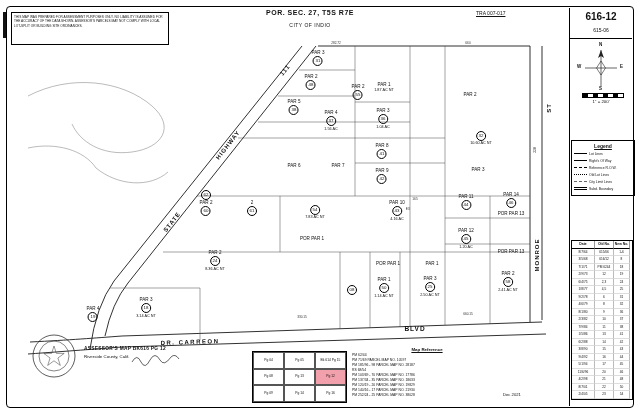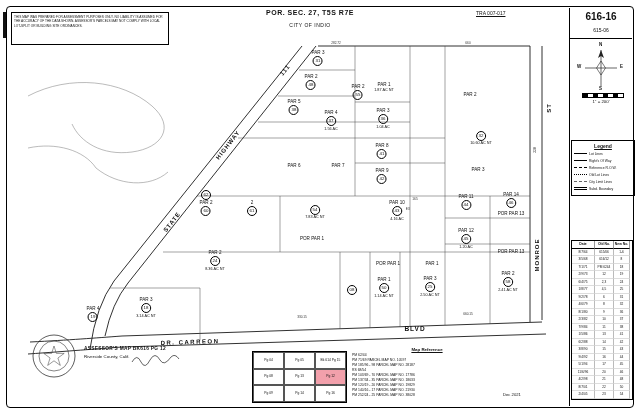--- a/index.html
+++ b/index.html
@@ -116,21 +116,21 @@
     </g>
   </svg>
 
   <div class="disclaimer">THIS MAP WAS PREPARED FOR ASSESSMENT PURPOSES ONLY. NO LIABILITY IS ASSUMED FOR THE ACCURACY OF THE DATA SHOWN. ASSESSOR'S PARCELS MAY NOT COMPLY WITH LOCAL LOT-SPLIT OR BUILDING SITE ORDINANCES.</div>
   <div class="title">POR. SEC. 27, T5S R7E</div>
   <div class="subtitle">CITY OF INDIO</div>
   <div class="tra">TRA 007-017</div>
 
   <div class="rdiv"></div>
   <div class="rhr"></div>
-  <div class="sheetno">616-16</div>
+  <div class="sheetno">616-12</div>
   <div class="sheetprev">615-06</div>
   <span class="cletter abs" style="left:599px;top:42px">N</span>
   <span class="cletter abs" style="left:577px;top:64px">W</span>
   <span class="cletter abs" style="left:620px;top:64px">E</span>
   <span class="cletter abs" style="left:599px;top:86px">S</span>
   <div class="scalebar"></div>
   <div class="scaletxt">1" = 200'</div>
 
   <div class="legend">
     <div class="ltitle">Legend</div>

